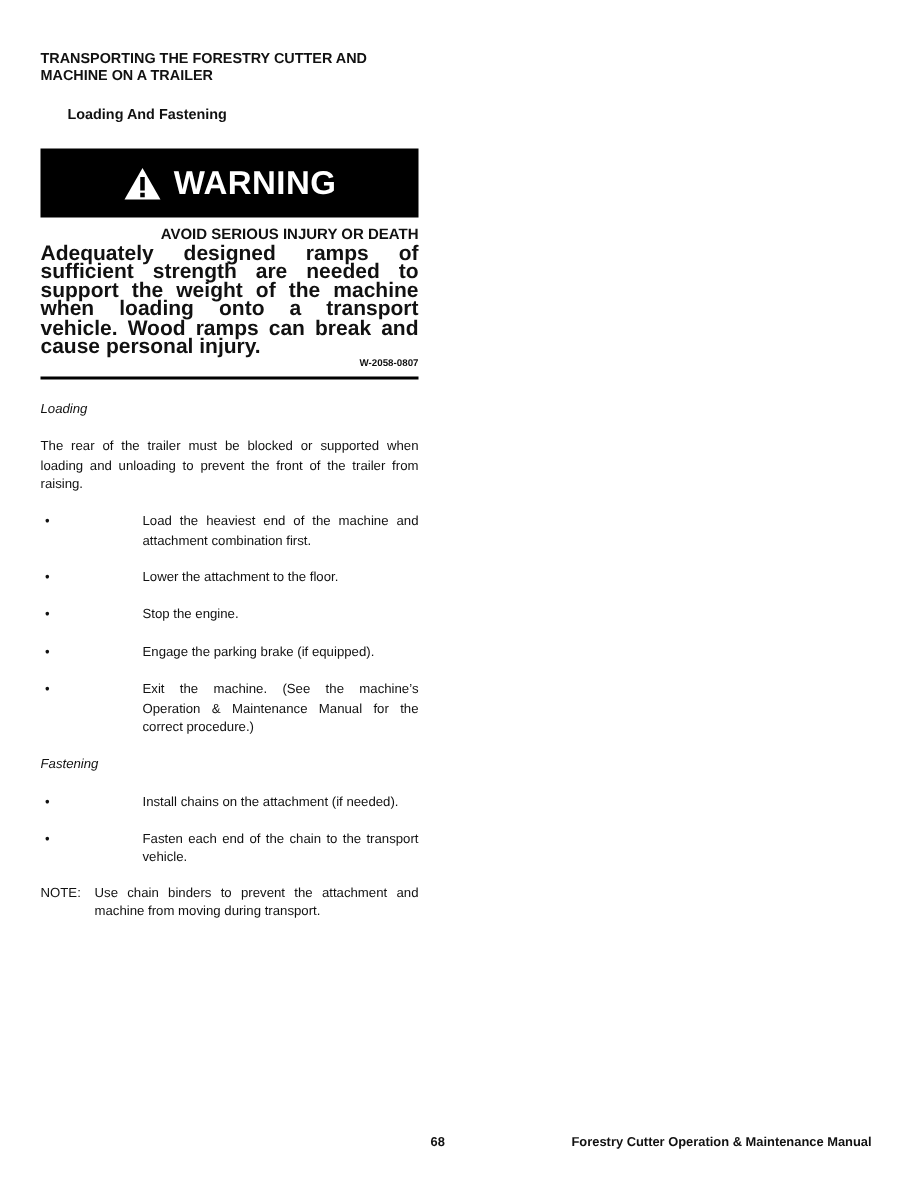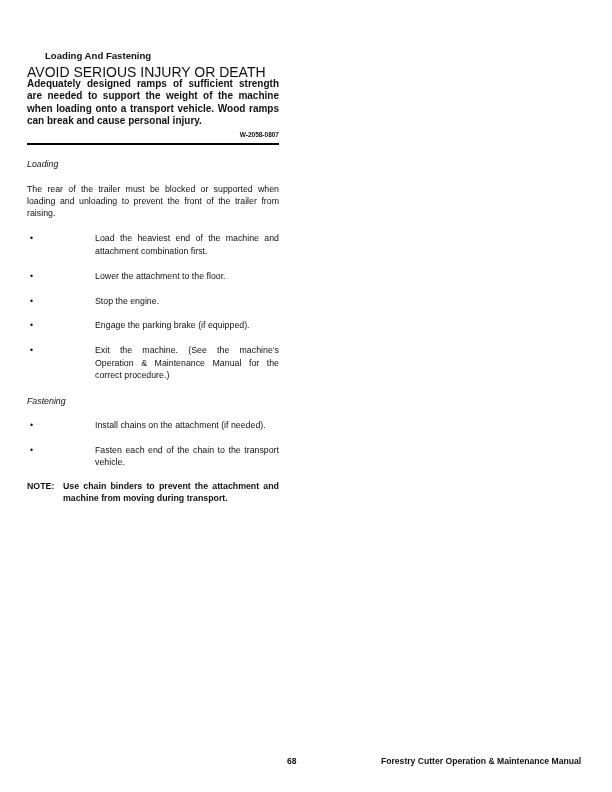--- a/index.html
+++ b/index.html
@@ -5,42 +5,51 @@
   html, body { margin: 0; padding: 0; background: #ffffff; }
   body { width: 612px; height: 792px; position: relative; overflow: hidden;
          font-family: "Liberation Sans", sans-serif; color: #111; }
   .col { position: absolute; left: 27px; top: 35px; width: 252px; }
   .h1 { font-weight: bold; font-size: 9.6px; line-height: 10.5px; margin: 0; }
   .h2 { font-weight: bold; font-size: 9.6px; line-height: 11px; margin: 15px 0 0 0; padding-left: 18px; }
   .warn-box { margin-top: 17px; height: 46px; background: #000; display: flex;
               align-items: center; justify-content: center; color: #fff; }
   .warn-box svg { width: 26px; height: 23px; margin-right: 8px; }
   .warn-title { font-size: 22px; font-weight: bold; letter-spacing: 0.3px; }
-  .avoid { text-align: left; font-weight: normal; font-size: 14px; margin-top: 6px; line-height: 11px; }
-  .warn-text { font-weight: bold; font-size: 10px; line-height: 12.4px; text-align: justify; margin: 0; }
+  .avoid { text-align: right; font-weight: bold; font-size: 10px; margin-top: 6px; line-height: 11px; }
+  .warn-text { font-weight: bold; font-size: 14px; line-height: 12.4px; text-align: justify; margin: 0; }
   .warn-code { text-align: right; font-size: 6.5px; font-weight: bold; margin-top: 2px; line-height: 9px; }
   .rule { border-top: 2px solid #000; margin-top: 4px; }
   p.body { font-size: 8.8px; line-height: 12.4px; text-align: justify; margin: 13px 0 0 0; }
   .sub { font-style: italic; font-size: 8.8px; margin: 13px 0 0 0; line-height: 12px; }
   .bullet { display: flex; font-size: 8.8px; line-height: 12.4px; margin-top: 12.5px; }
   .bullet .dot { width: 18px; flex: none; padding-left: 3px; }
   .bullet .txt { flex: 1; text-align: justify; margin-left: 47px; }
-  .note { display: flex; font-weight: bold; font-size: 8.8px; line-height: 12.4px; margin-top: 11px; }
+  .note { display: flex; font-weight: normal; font-size: 8.8px; line-height: 12.4px; margin-top: 11px; }
   .note .lbl { width: 36px; flex: none; }
   .note .txt { flex: 1; text-align: justify; }
   .footer { position: absolute; top: 756px; left: 0; width: 612px; font-size: 8.6px; font-weight: bold; }
   .footer .pg { position: absolute; left: 287px; }
   .footer .title { position: absolute; left: 350px; padding-left: 31px; }
 </style>
 </head>
 <body>
 
 <div class="col">
+  <h1 class="h1">TRANSPORTING THE FORESTRY CUTTER AND MACHINE ON A TRAILER</h1>
   <h2 class="h2">Loading And Fastening</h2>
 
+  <div class="warn-box">
+    <svg viewBox="0 0 26 23">
+      <polygon points="13,1 25,22 1,22" fill="#fff"></polygon>
+      <rect x="11.5" y="7" width="3" height="9" fill="#000"></rect>
+      <rect x="11.5" y="17.5" width="3" height="3" fill="#000"></rect>
+    </svg>
+    <span class="warn-title">WARNING</span>
+  </div>
   <div class="avoid">AVOID SERIOUS INJURY OR DEATH</div>
   <p class="warn-text">Adequately designed ramps of sufficient strength are needed to support the weight of the machine when loading onto a transport vehicle. Wood ramps can break and cause personal injury.</p>
   <div class="warn-code">W-2058-0807</div>
   <div class="rule"></div>
 
 
   <p class="sub">Loading</p>
   <p class="body">The rear of the trailer must be blocked or supported when loading and unloading to prevent the front of the trailer from raising.</p>
 
   <div class="bullet">

